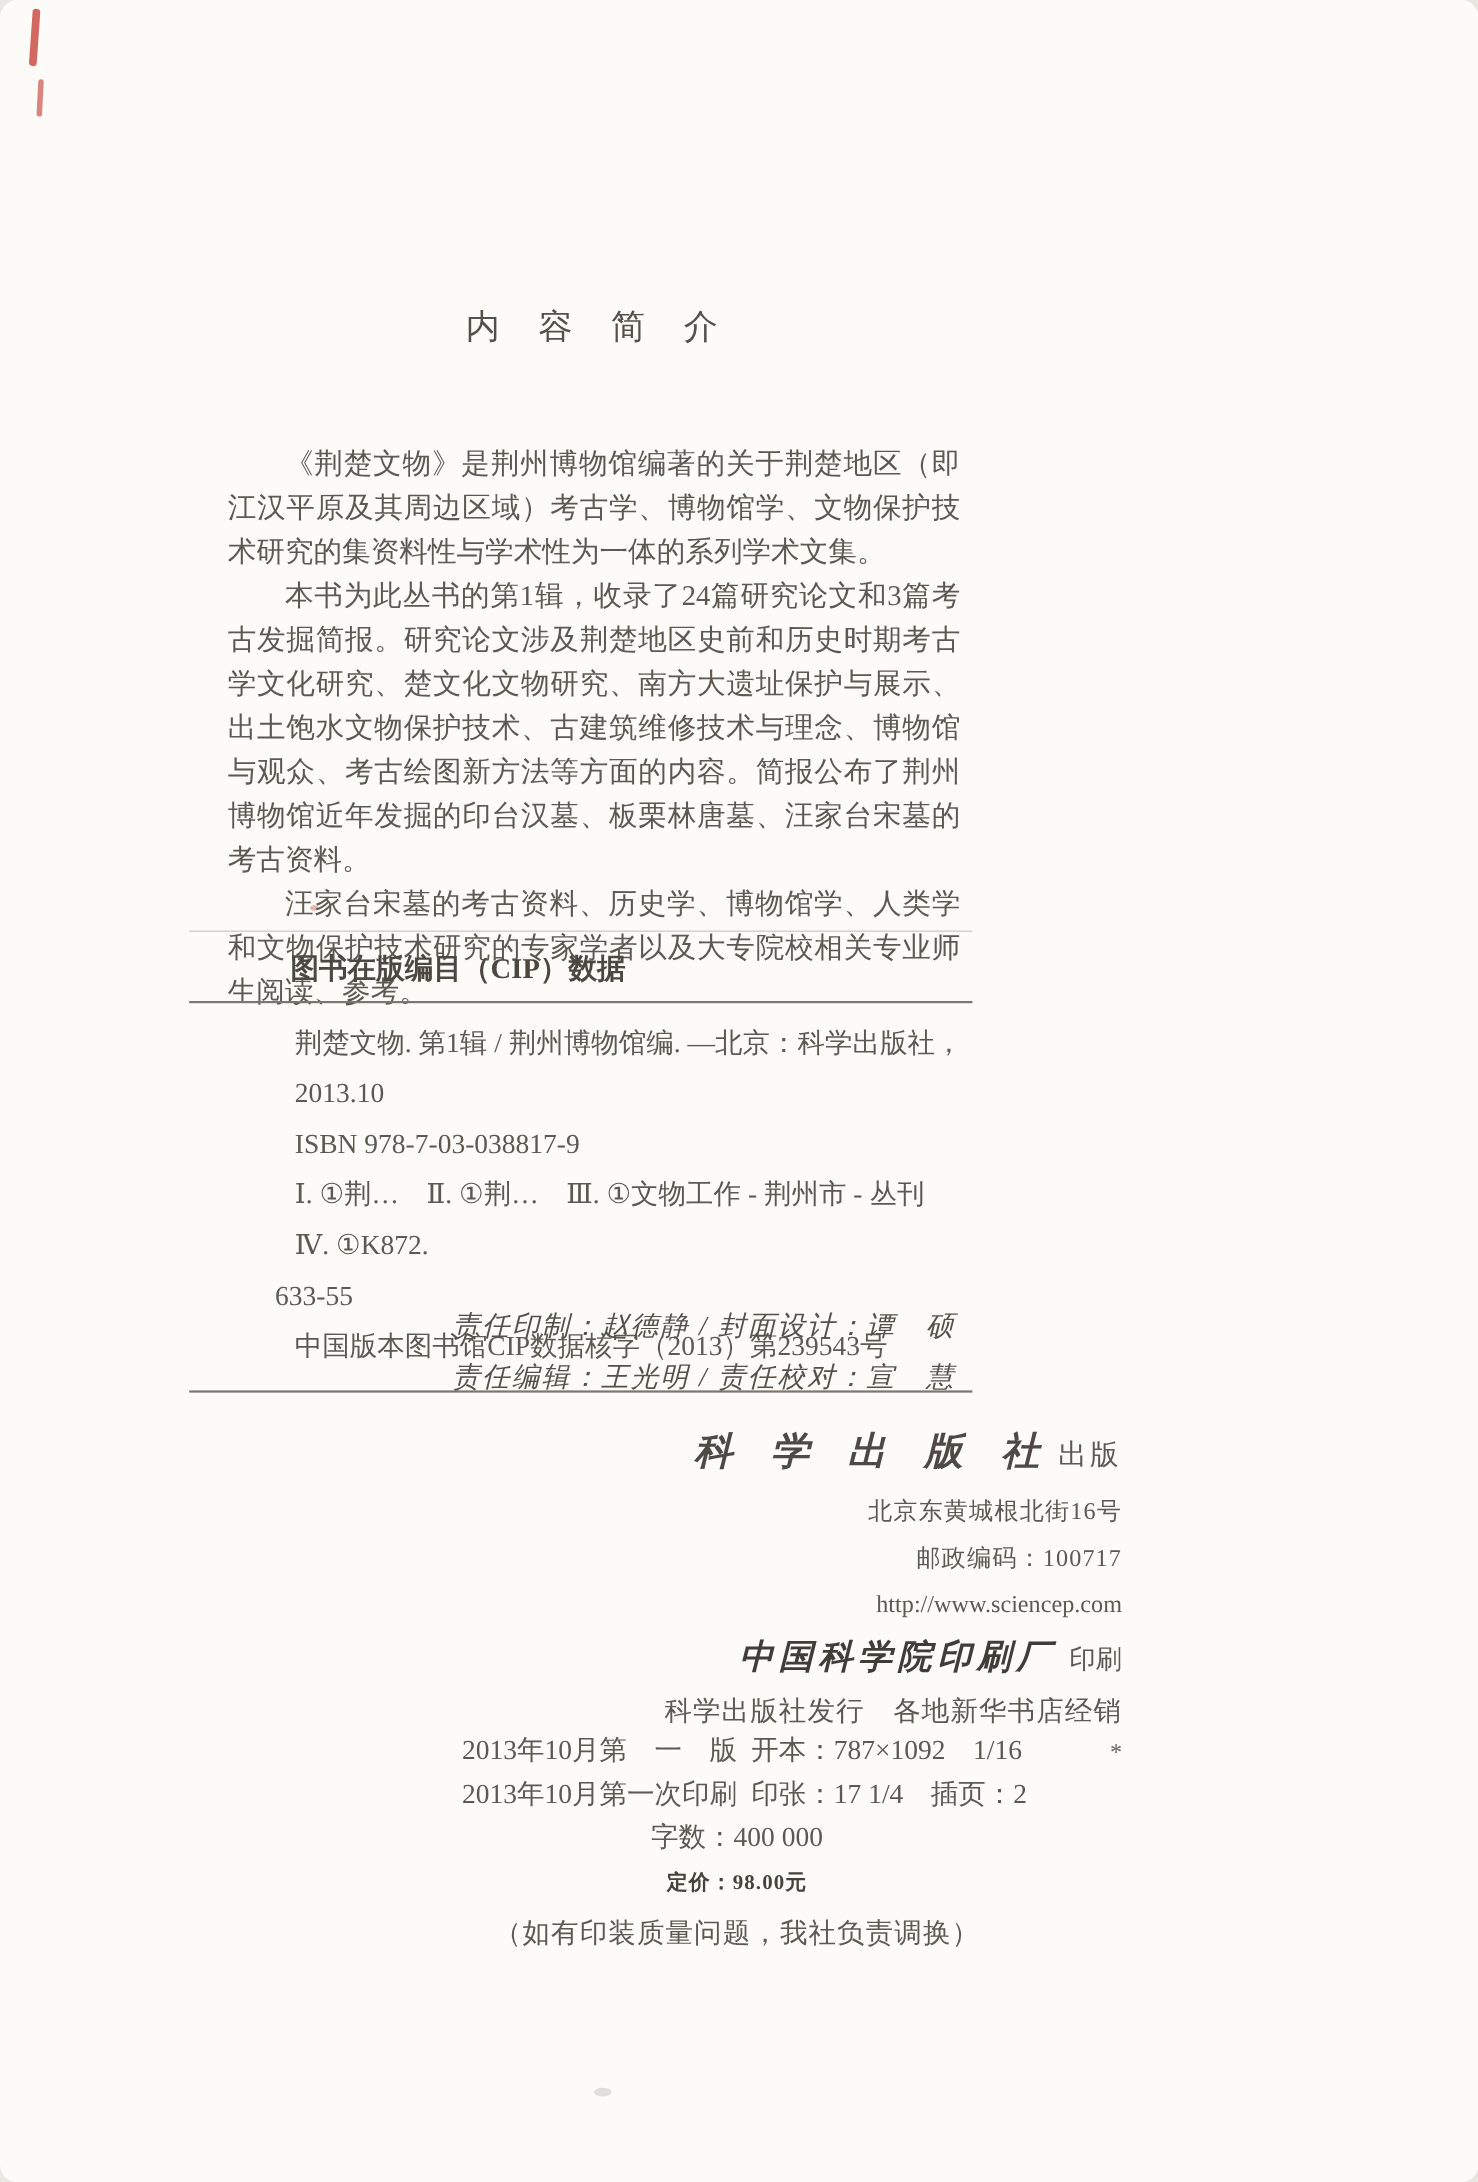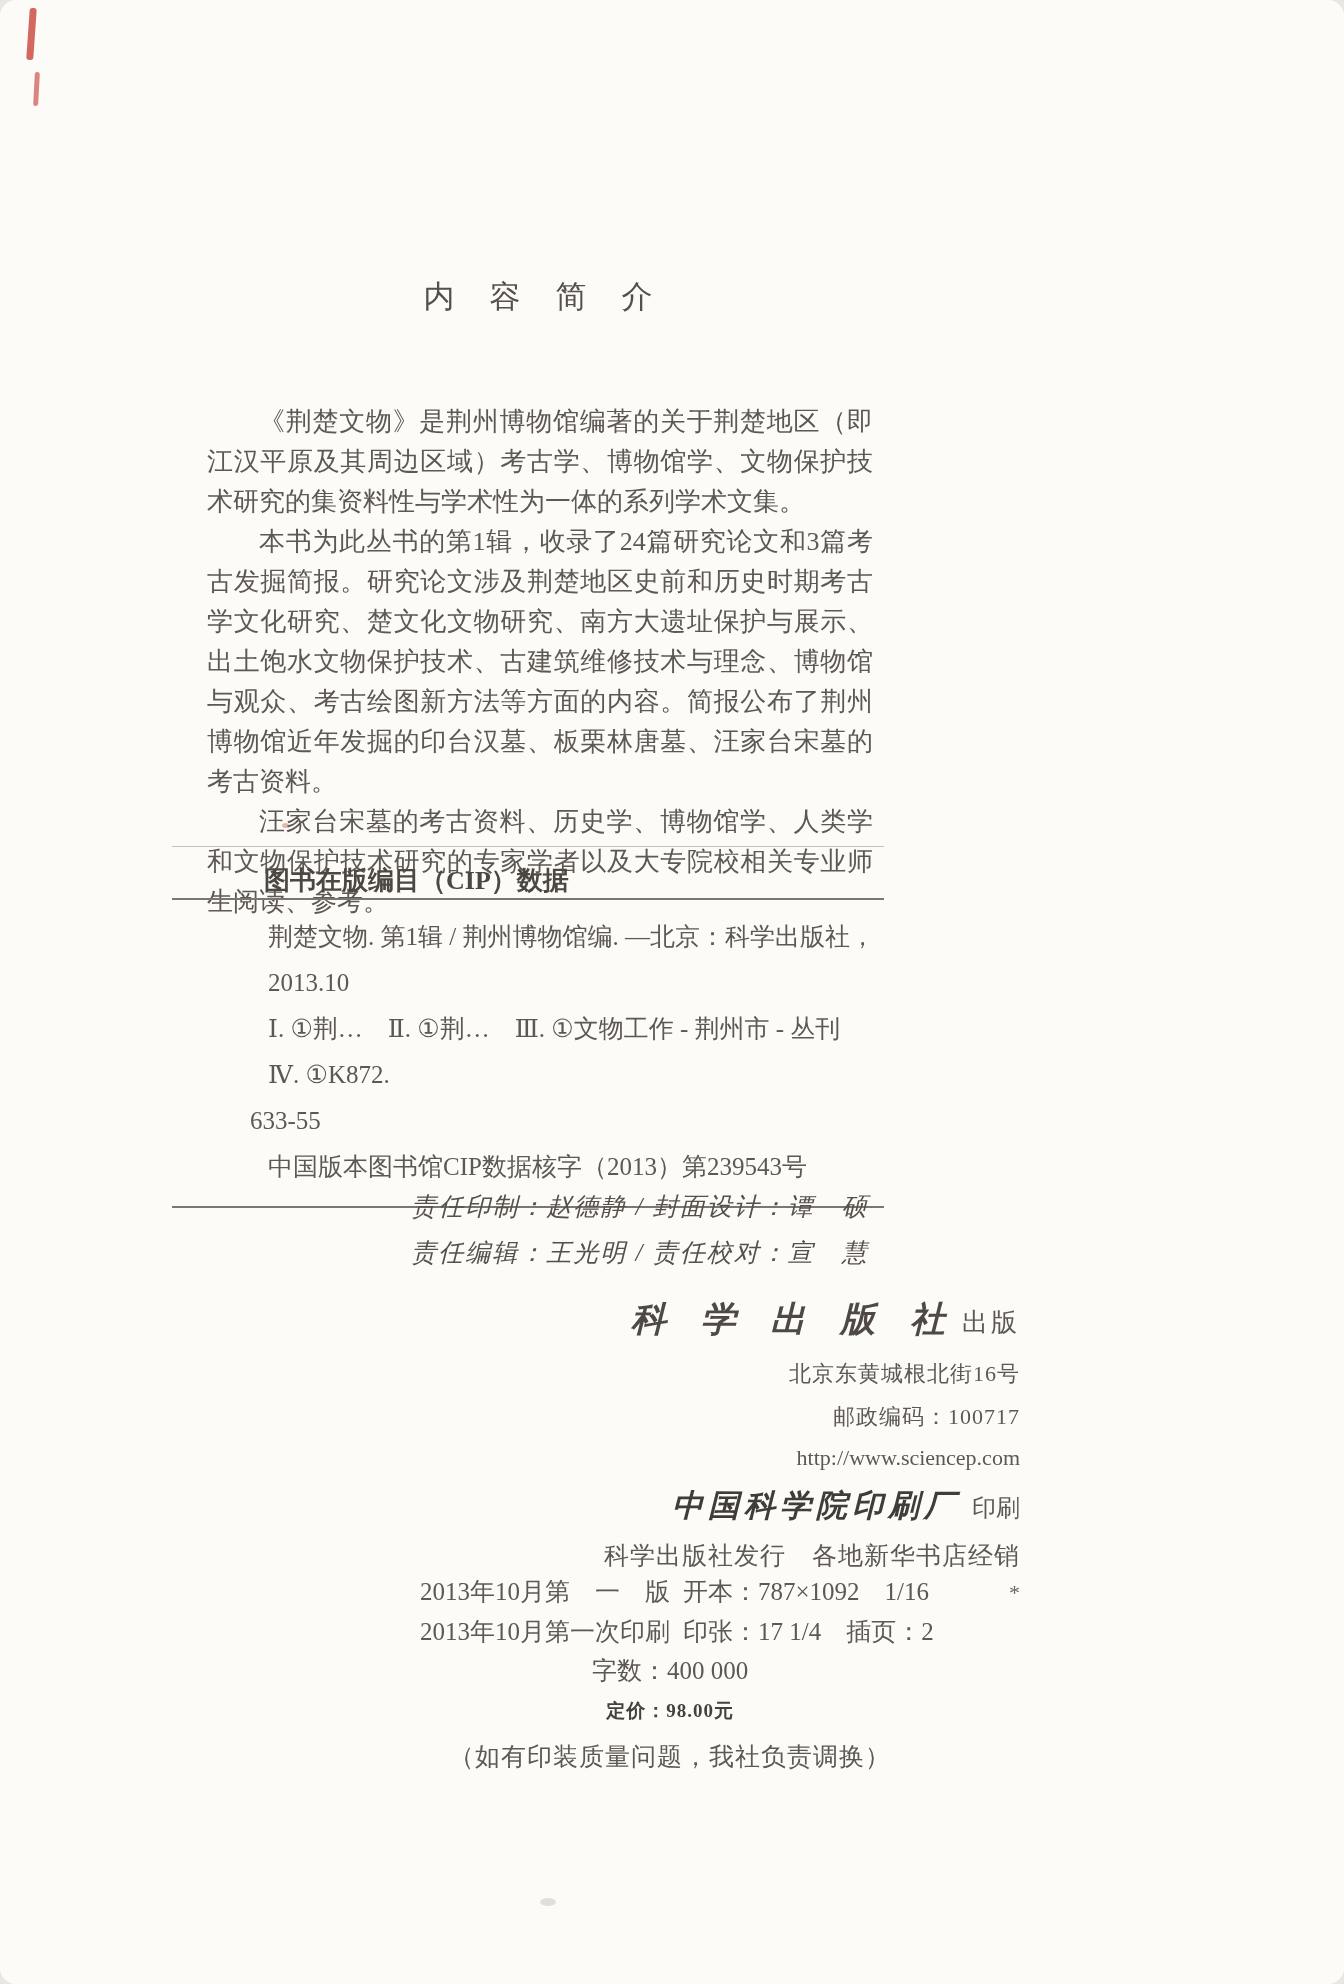--- a/index.html
+++ b/index.html
@@ -24,21 +24,21 @@
   }
   .intro-text {
     position:absolute; left:207px; top:402px; width:666px;
     font-size:26px; line-height:40px; text-align:justify;
   }
   .intro-text p { margin:0; text-indent:2em; }
 
   
   .cip { position:absolute; left:172px; top:846px; width:712px; }
   .cip-rule-light { border-top:1px solid #c6c2bb; height:0; }
-  .cip-header { font-weight:bold; font-size:26px; color:#4c4741; padding:16px 0 0 92px; }
+  .cip-header { font-weight:bold; font-size:26px; color:#4c4741; padding:16px 0 12px 92px; }
   .cip-rule-dark { border-top:2px solid #7b766f; height:0; }
   .cip-body { padding:14px 0 16px 78px; font-size:25px; line-height:46px; }
   .cip-line { padding-left:18px; }
   .cip-line.cont { padding-left:0; }
 
   
   .staff {
     position:absolute; left:300px; top:1184px; width:680px;
     text-align:center; font-style:italic; font-size:25px; line-height:46px;
     color:#55504a; letter-spacing:2px;
@@ -85,20 +85,21 @@
     <p>本书为此丛书的第1辑，收录了24篇研究论文和3篇考古发掘简报。研究论文涉及荆楚地区史前和历史时期考古学文化研究、楚文化文物研究、南方大遗址保护与展示、出土饱水文物保护技术、古建筑维修技术与理念、博物馆与观众、考古绘图新方法等方面的内容。简报公布了荆州博物馆近年发掘的印台汉墓、板栗林唐墓、汪家台宋墓的考古资料。</p>
     <p>汪家台宋墓的考古资料、历史学、博物馆学、人类学和文物保护技术研究的专家学者以及大专院校相关专业师生阅读、参考。</p>
   </div>
 
   <div class="cip">
     <div class="cip-rule-light"></div>
     <div class="cip-header">图书在版编目（CIP）数据</div>
     <div class="cip-rule-dark"></div>
     <div class="cip-body">
       <div class="cip-line">荆楚文物. 第1辑 / 荆州博物馆编. —北京：科学出版社，2013.10</div>
+      <div class="cip-line">ISBN 978-7-03-038817-9</div>
       <div class="cip-line">Ⅰ. ①荆…　Ⅱ. ①荆…　Ⅲ. ①文物工作 - 荆州市 - 丛刊　Ⅳ. ①K872.</div>
       <div class="cip-line cont">633-55</div>
       <div class="cip-line">中国版本图书馆CIP数据核字（2013）第239543号</div>
     </div>
     <div class="cip-rule-dark"></div>
   </div>
 
   <div class="staff">
     <div>责任印制：赵德静 / 封面设计：谭　硕</div>
     <div>责任编辑：王光明 / 责任校对：宣　慧</div>

